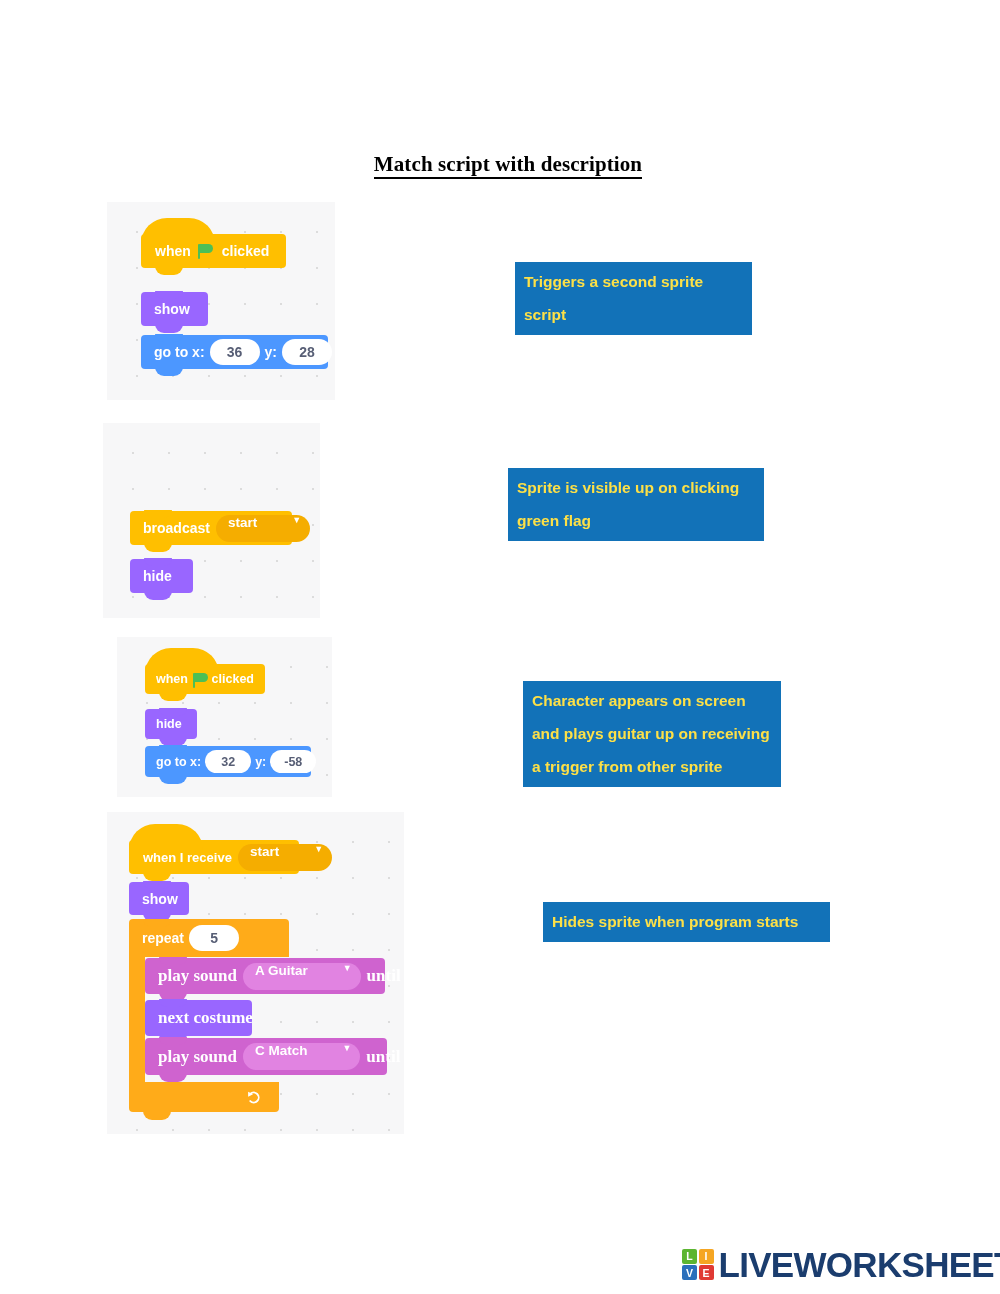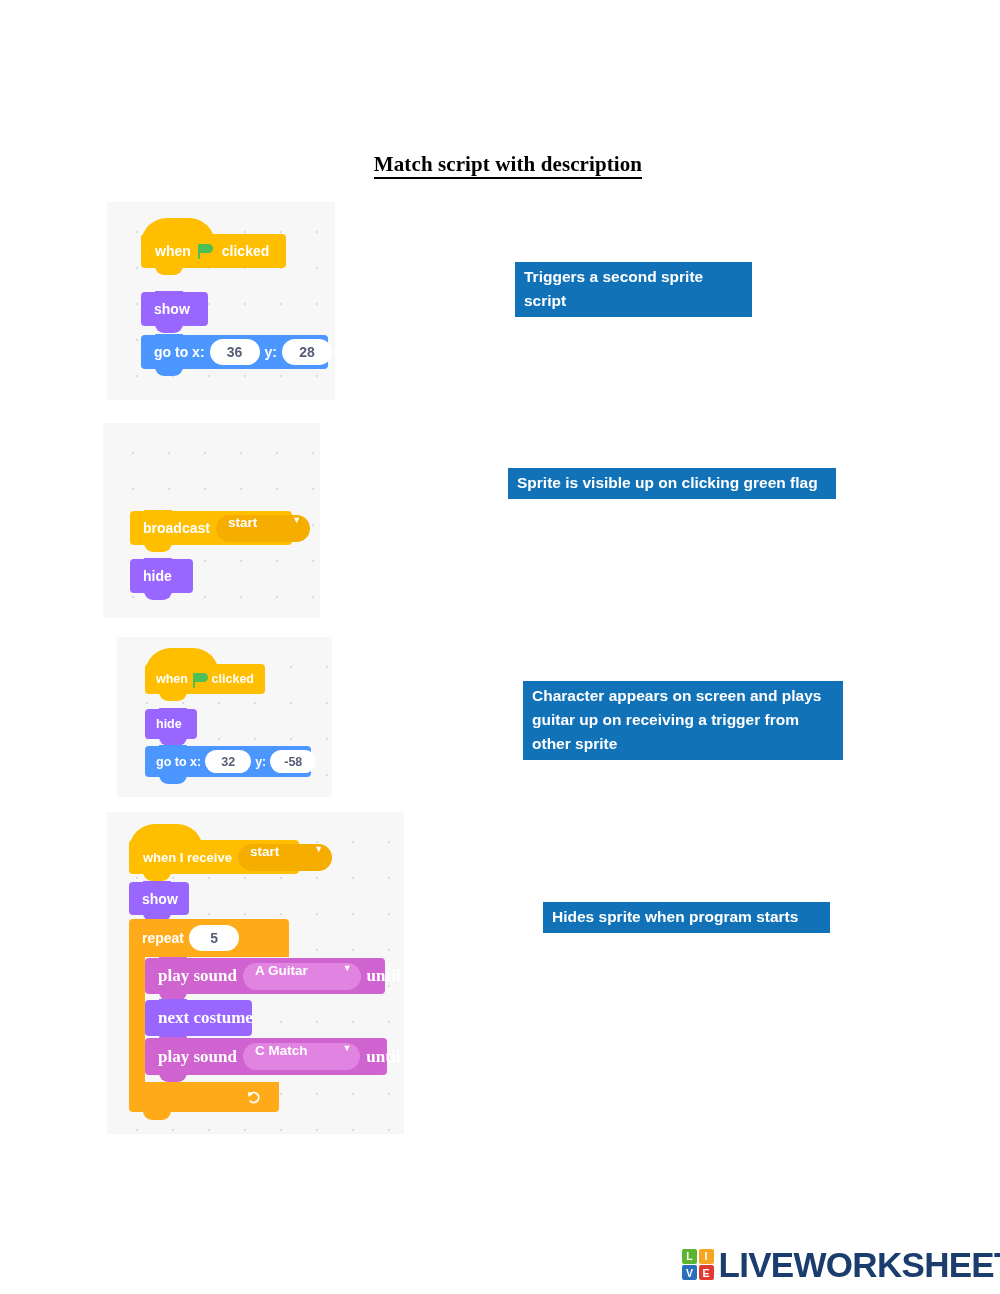--- a/index.html
+++ b/index.html
@@ -219,24 +219,24 @@
   }
   .loop-arrow {
     width: 17px; height: 17px;
     display: inline-block;
   }
 
   
   .desc-box {
     position: absolute;
     background: #1272b8;
-    color: #ffffff;
+    color: #fde047;
     font-weight: bold;
     font-size: 15.5px;
-    line-height: 24px;
+    line-height: 33px;
     padding: 3px 8px 4px 9px;
     box-sizing: border-box;
   }
 
   
   #footer-logo {
     position: absolute;
     left: 682px; top: 1247px;
     display: flex;
     align-items: center;
@@ -382,23 +382,23 @@
     <span class="dd dd-sound">
       <span>C Match</span>
       <span class="caret">▼</span>
     </span>
     <span class="blk-txt lbl-small">until done</span>
   </div>
 </div>
 
 <div class="desc-box" style="left:515px; top:262px; width:237px;">Triggers a second sprite script</div>
 
-<div class="desc-box" style="left:508px; top:468px; width:328px;">Sprite is visible up on clicking green flag</div>
-
-<div class="desc-box" style="left:523px; top:681px; width:320px;">Character appears on screen and plays guitar up on receiving a trigger from other sprite</div>
+<div class="desc-box" style="left:508px; top:468px; width:256px;">Sprite is visible up on clicking green flag</div>
+
+<div class="desc-box" style="left:523px; top:681px; width:258px;">Character appears on screen and plays guitar up on receiving a trigger from other sprite</div>
 
 <div class="desc-box" style="left:543px; top:902px; width:287px;">Hides sprite when program starts</div>
 
 <div id="footer-logo">
   <div class="logo-grid">
     <div class="logo-cell logo-l">L</div>
     <div class="logo-cell logo-i">I</div>
     <div class="logo-cell logo-v">V</div>
     <div class="logo-cell logo-e">E</div>
   </div>

